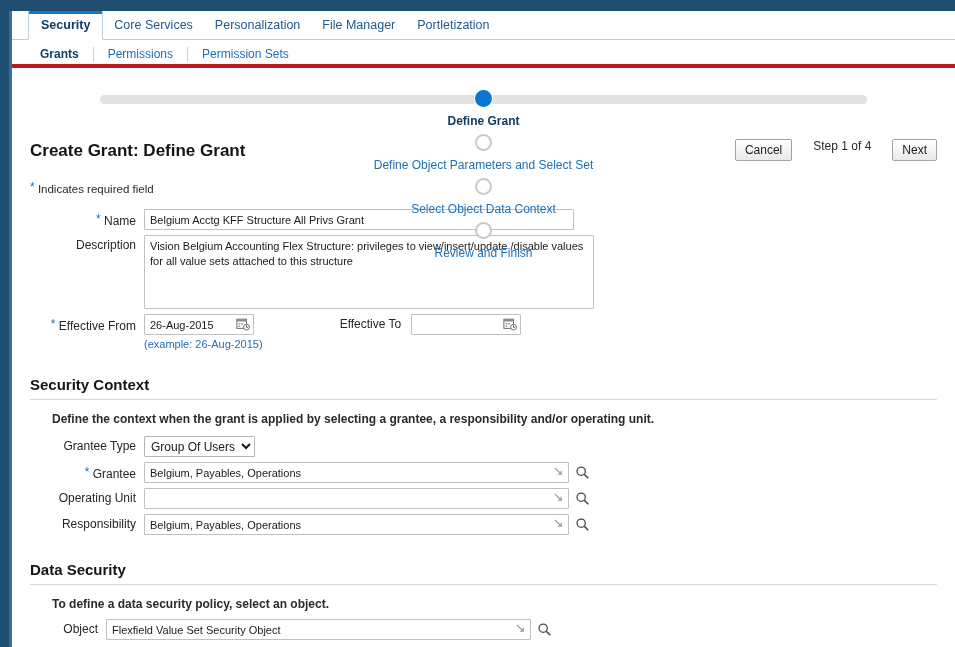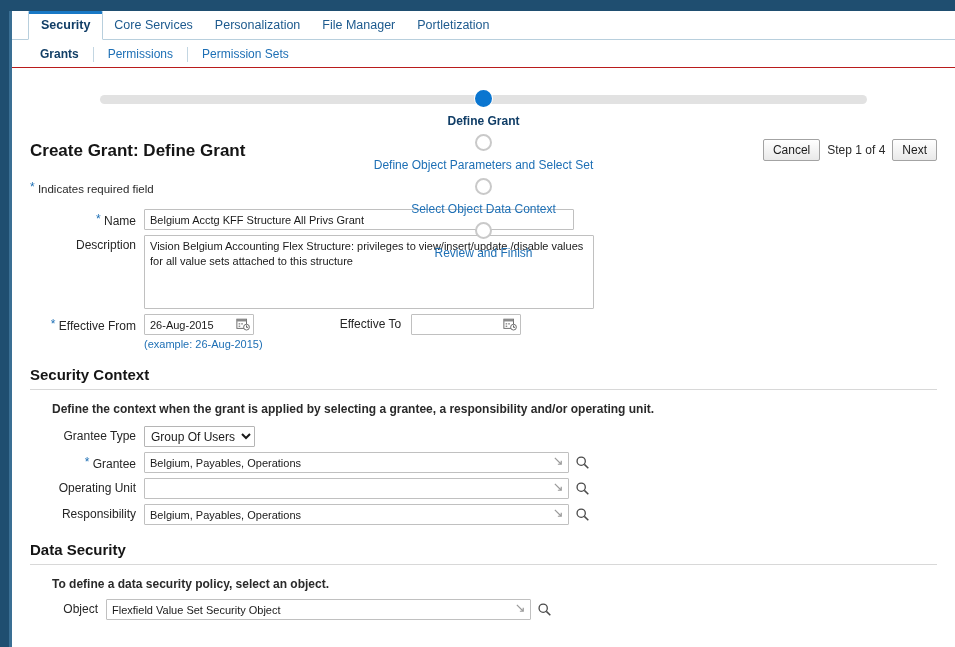--- a/index.html
+++ b/index.html
@@ -79,21 +79,21 @@
     border-bottom: 1px solid #ffffff;
     border-top: 3px solid #1878c5;
     padding: 4px 12px 6px 12px;
     margin-bottom: -1px;
     border-radius: 2px 2px 0 0;
   }
 
   
   .stabs {
     height: 28px;
-    border-bottom: 1px solid #b91c1c;
+    border-bottom: 4px solid #b91c1c;
     padding-left: 14px;
     box-sizing: border-box;
     white-space: nowrap;
   }
   .stab {
     display: inline-block;
     font-size: 12px;
     color: #1d6fb5;
     padding: 7px 14px 5px 14px;
     cursor: pointer;
@@ -173,22 +173,22 @@
     font-size: 17px;
     font-weight: bold;
     color: #151515;
     line-height: 26px;
   }
   .titleactions {
     position: absolute;
     right: 0;
     top: 1px;
     display: flex;
-    align-items: center;
-    gap: 7px;
+    align-items: flex-start;
+    gap: 21px;
   }
   .btn {
     font-family: "Liberation Sans", sans-serif;
     font-size: 12px;
     color: #1c1c1c;
     background: linear-gradient(#ffffff, #e9e9e9);
     border: 1px solid #a3a3a3;
     border-radius: 2px;
     padding: 3px 9px 3px 9px;
     cursor: pointer;
@@ -298,21 +298,21 @@
     color: #1a1a1a;
     border: 1px solid #b5b5b5;
     background: #ffffff;
     height: 21px;
     padding: 1px 2px;
     border-radius: 1px;
   }
 
   
   .section {
-    margin: 16px 18px 0 18px;
+    margin: 26px 18px 0 18px;
   }
   .sec-title {
     font-size: 15px;
     font-weight: bold;
     color: #151515;
     padding-bottom: 6px;
   }
   .sec-rule {
     height: 1px;
     background: #d8d8d8;

